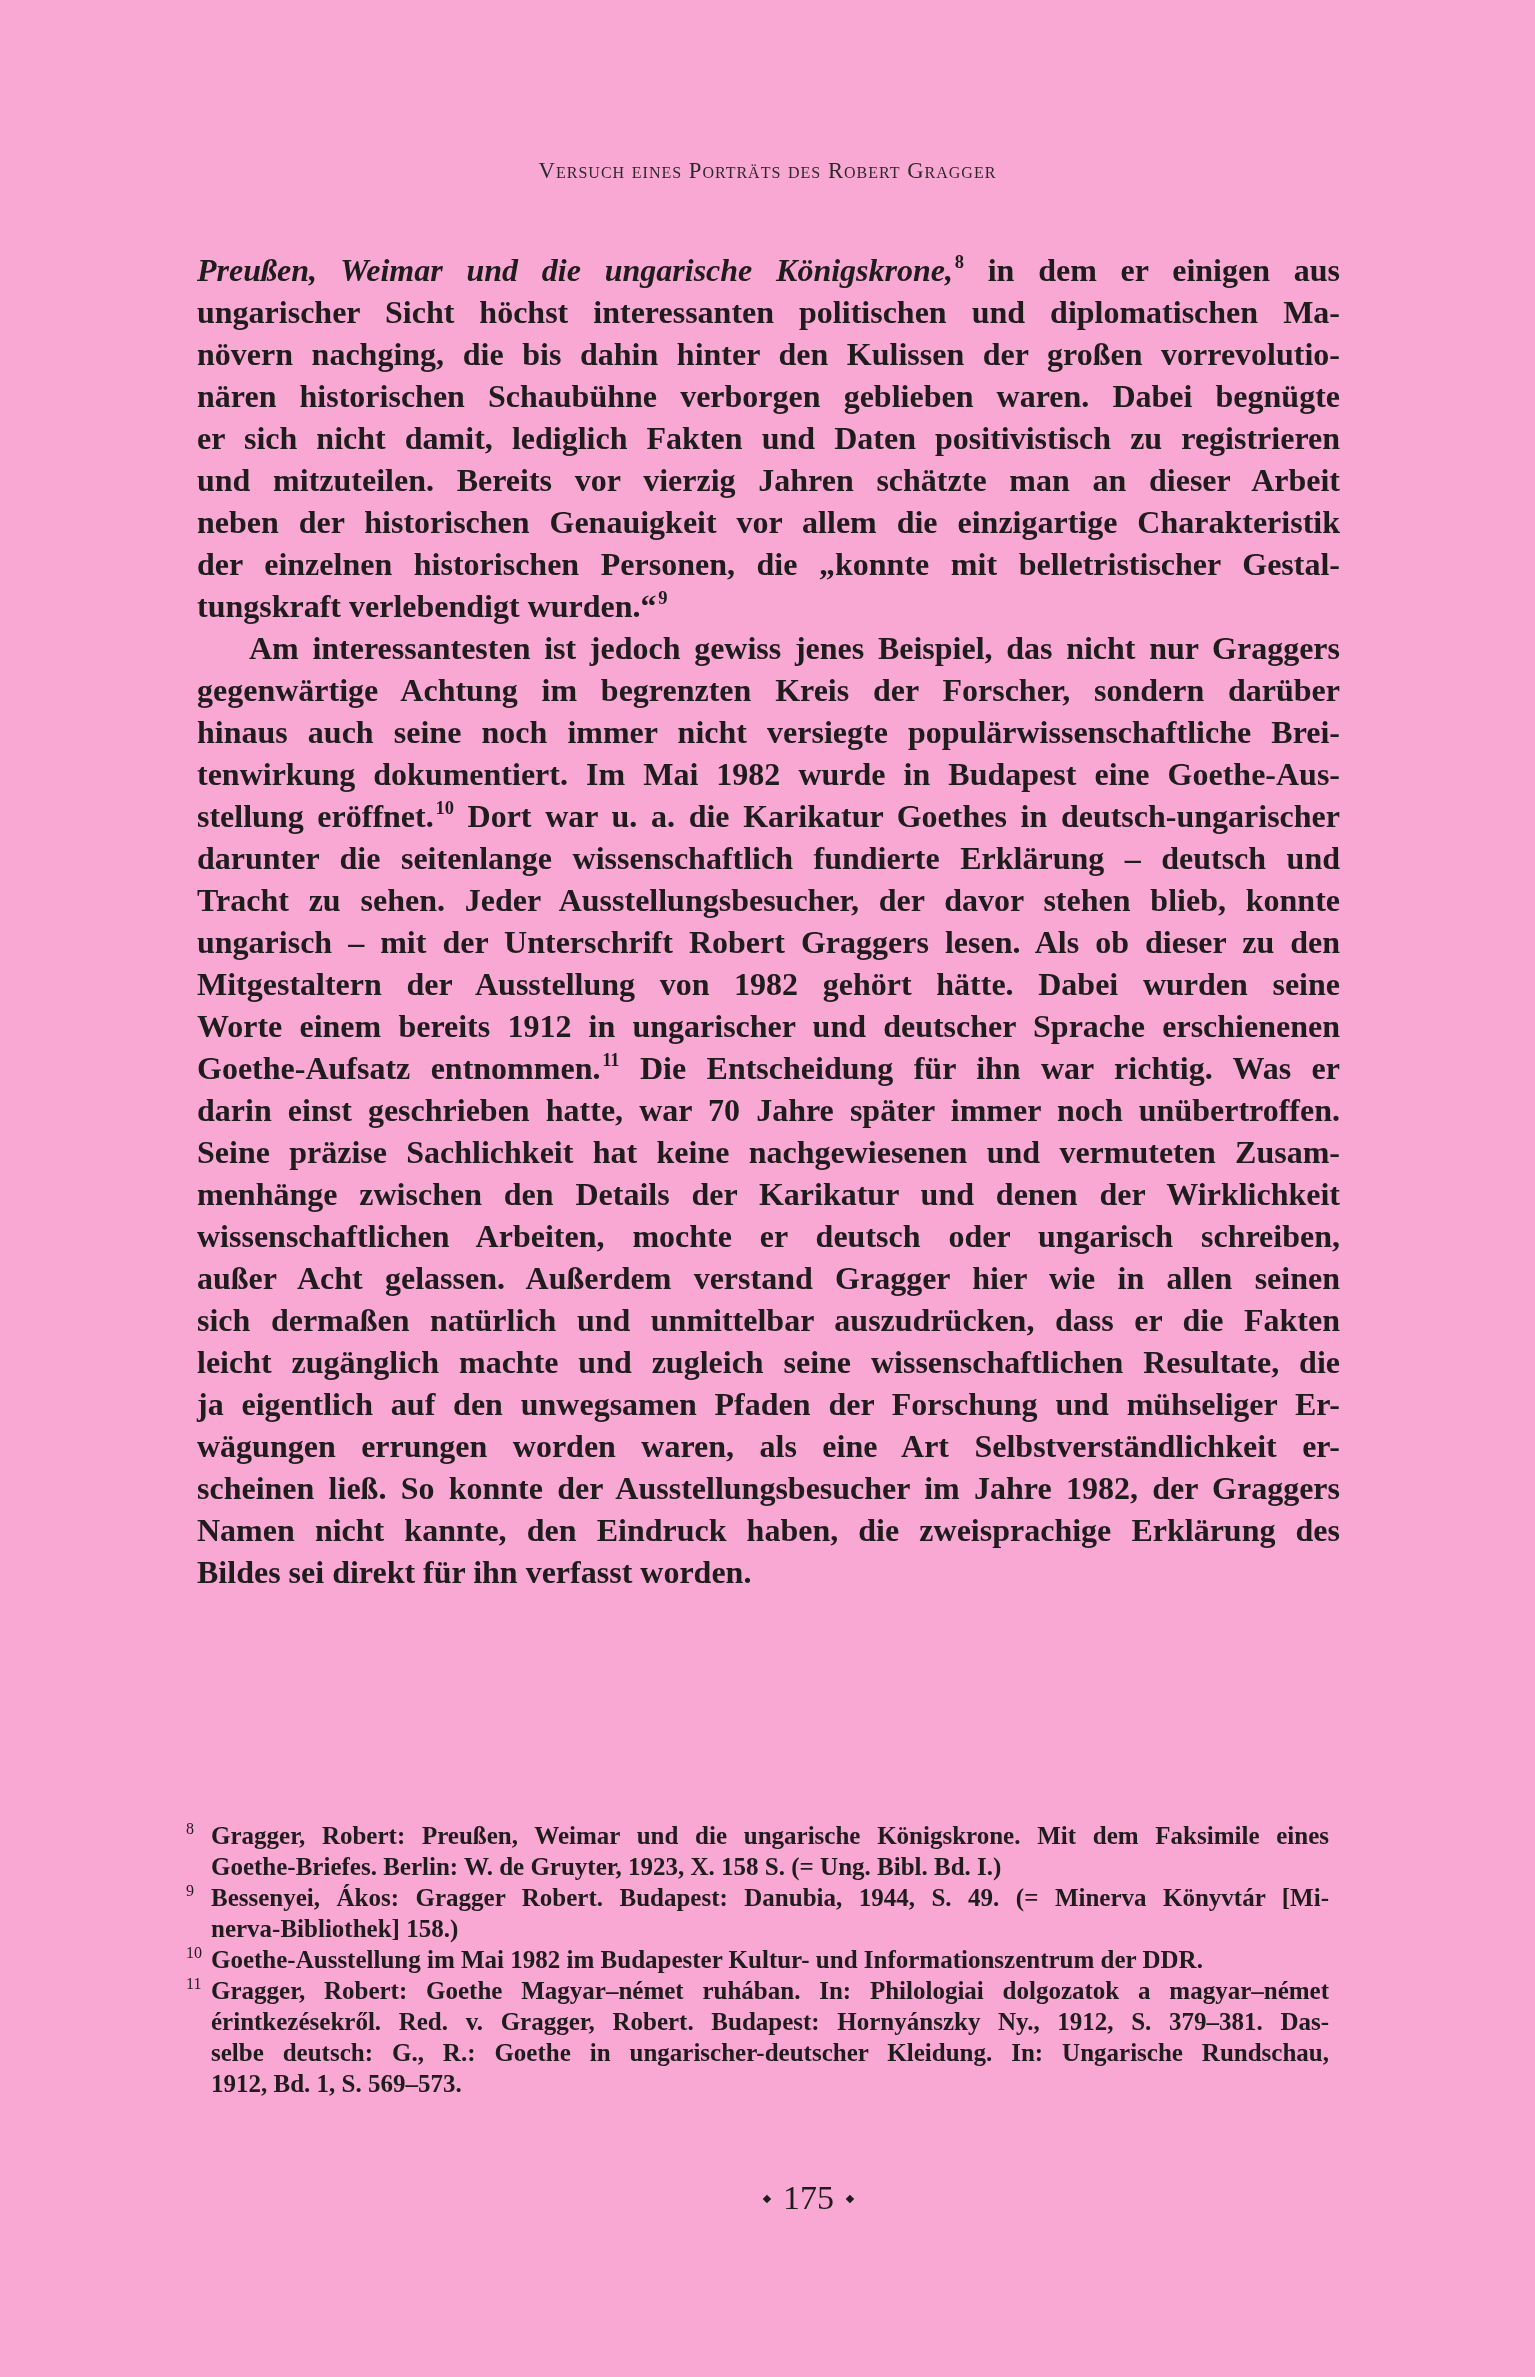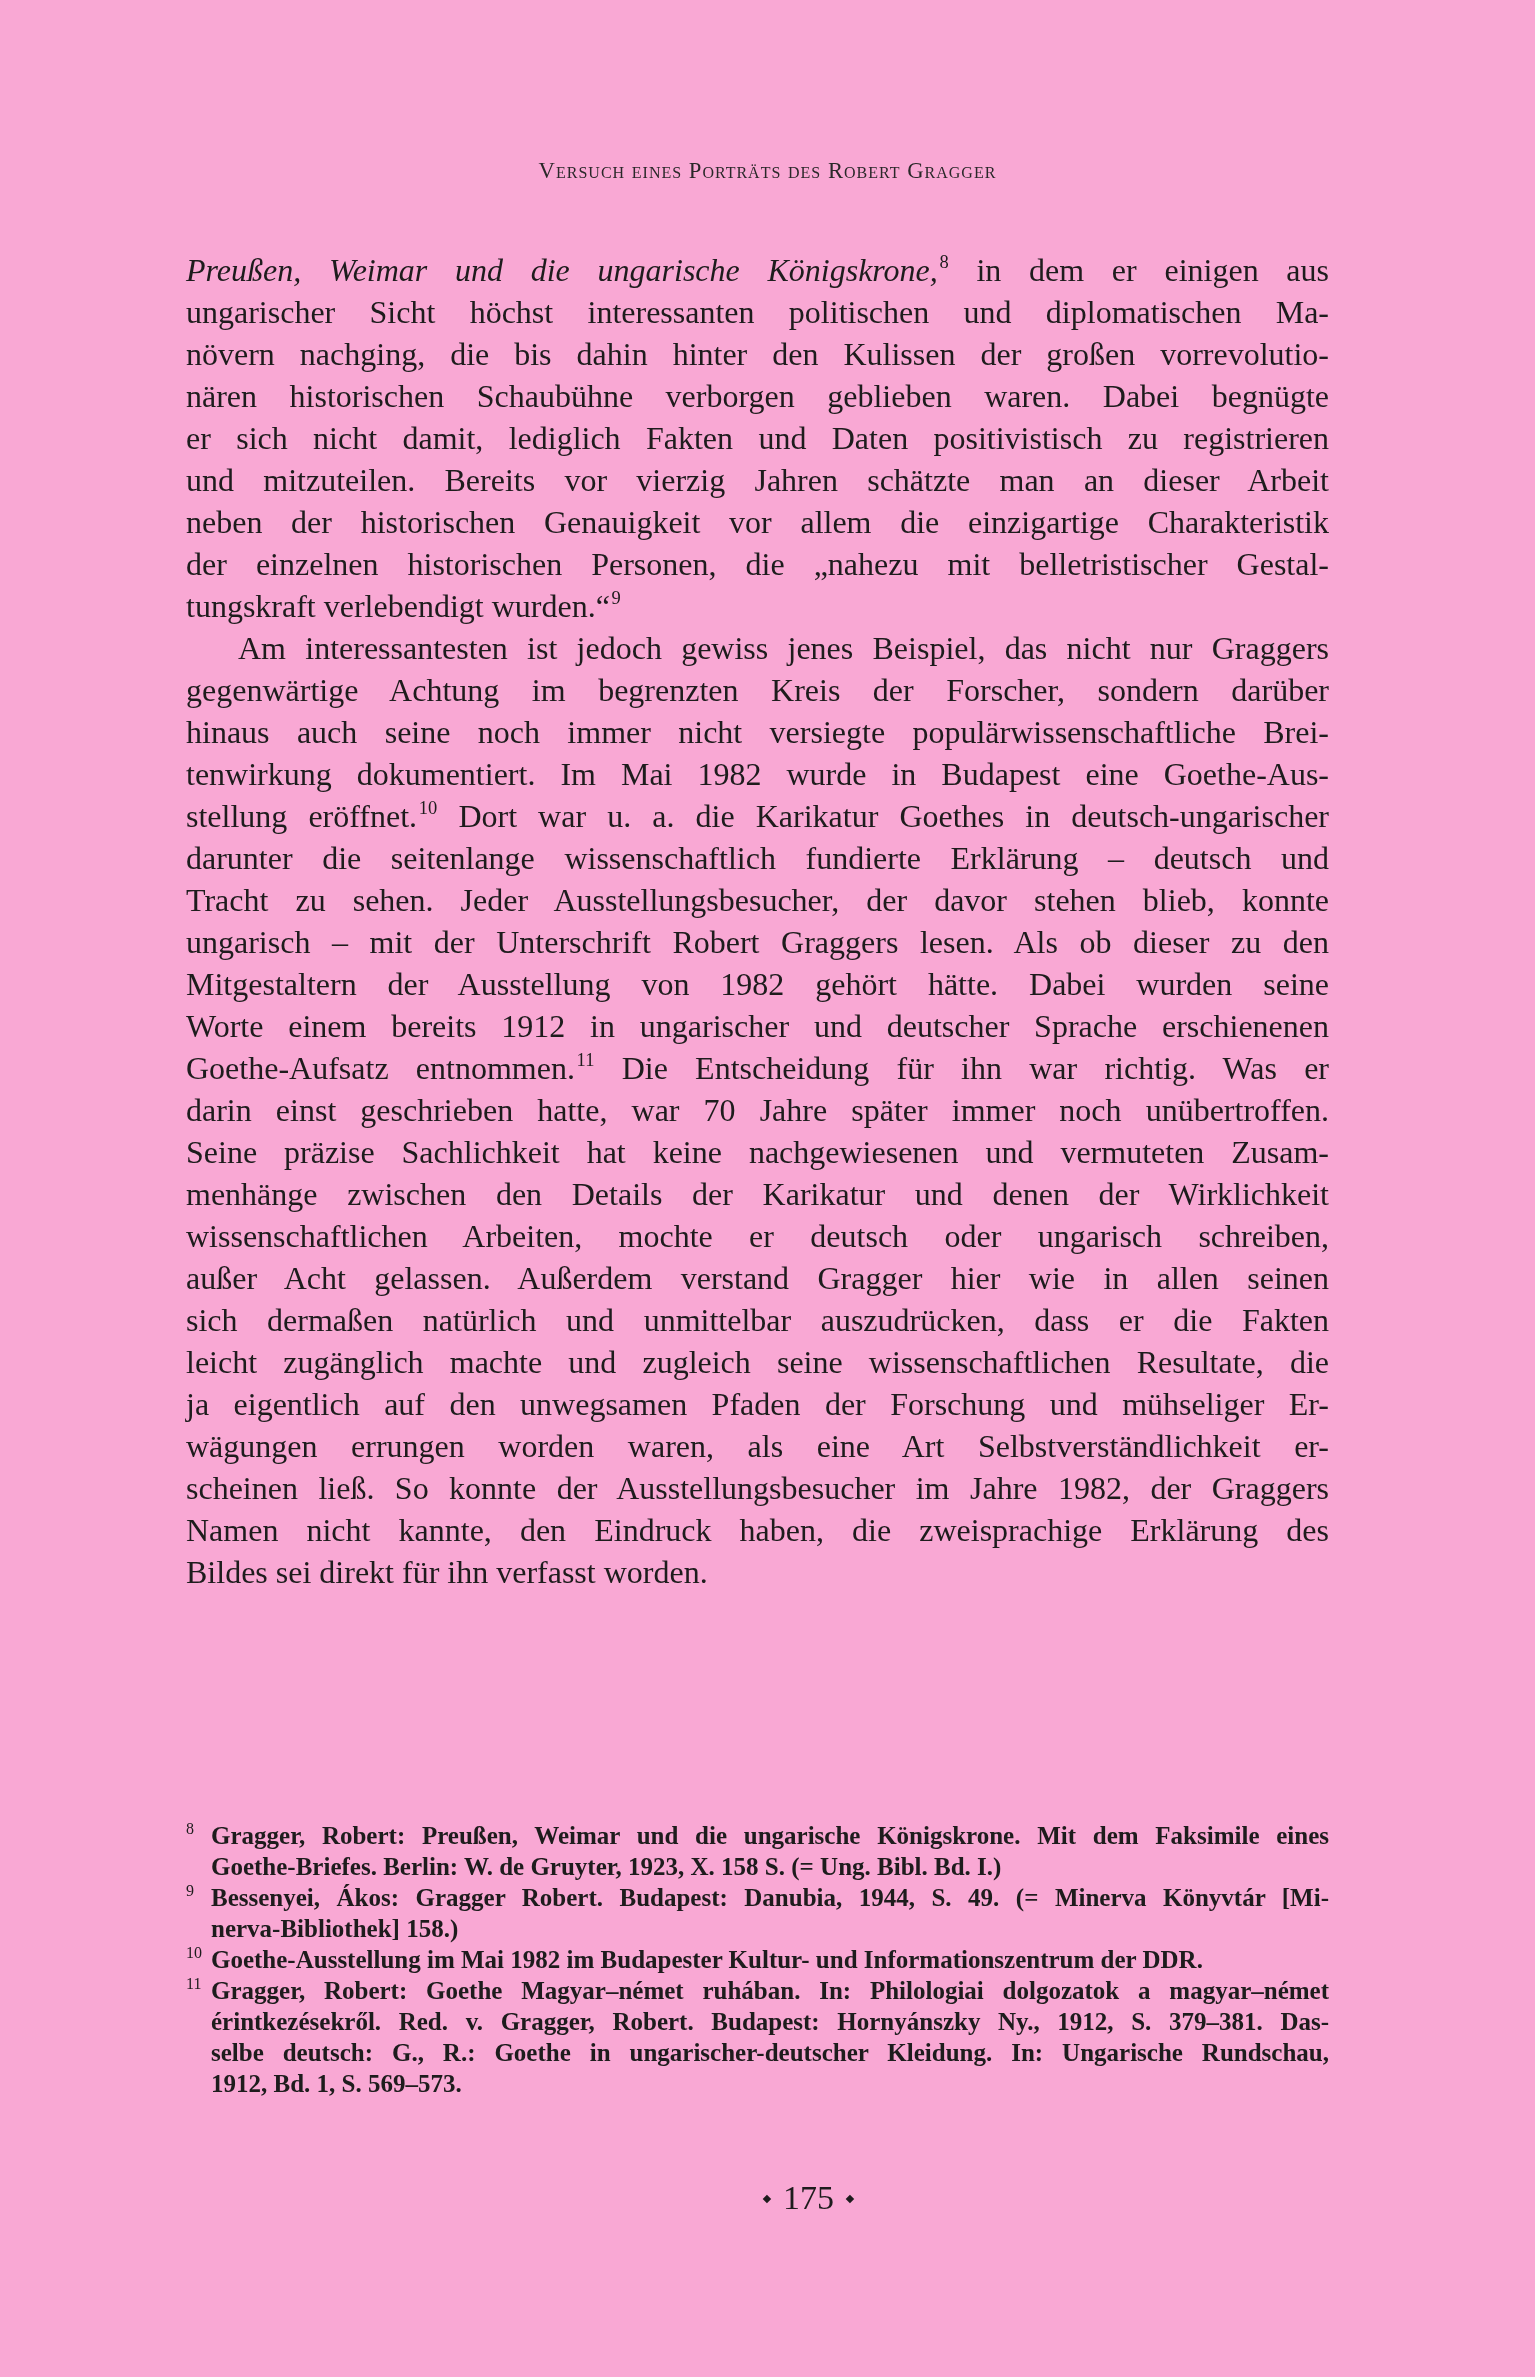--- a/index.html
+++ b/index.html
@@ -8,22 +8,22 @@
     position: absolute; left: 0; top: 0; width: 1535px; height: 2377px;
     background: #f9a8d4; color: #1e1c1d;
     font-family: "Liberation Serif", "DejaVu Serif", serif;
   }
   .running-head {
     position: absolute; left: 0; width: 1535px; top: 158px;
     text-align: center; font-size: 22.7px; letter-spacing: 1px;
     font-variant: small-caps; color: #2a2829;
   }
   .body-text {
-    position: absolute; left: 186px; width: 1143px; top: 249px;
-    font-size: 32px; line-height: 42px;
+    position: absolute; left: 197px; width: 1143px; top: 249px;
+    font-size: 32px; line-height: 42px; font-weight: bold;
   }
   .line {
     display: block; white-space: nowrap; text-align: justify;
     text-align-last: justify; height: 42px; overflow: visible;
   }
   .line.last { text-align-last: left; }
   .line.indent { padding-left: 52px; }
   .ital { font-style: italic; }
   sup.fn { font-size: 18.5px; vertical-align: 0; position: relative; top: -12.6px; margin-left: 1.7px; }
   .footnotes {
@@ -50,21 +50,21 @@
   <div class="body-text">
 
     <div>
       <span class="line"><span class="ital">Preußen, Weimar und die ungarische Königskrone,</span><sup class="fn">8</sup><span> in dem er einigen aus</span></span>
       <span class="line">ungarischer Sicht höchst interessanten politischen und diplomatischen Ma-</span>
       <span class="line">növern nachging, die bis dahin hinter den Kulissen der großen vorrevolutio-</span>
       <span class="line">nären historischen Schaubühne verborgen geblieben waren. Dabei begnügte</span>
       <span class="line">er sich nicht damit, lediglich Fakten und Daten positivistisch zu registrieren</span>
       <span class="line">und mitzuteilen. Bereits vor vierzig Jahren schätzte man an dieser Arbeit</span>
       <span class="line">neben der historischen Genauigkeit vor allem die einzigartige Charakteristik</span>
-      <span class="line">der einzelnen historischen Personen, die „nahezu mit belletristischer Gestal-</span>
+      <span class="line">der einzelnen historischen Personen, die „konnte mit belletristischer Gestal-</span>
       <span class="line last"><span>tungskraft verlebendigt wurden.“</span><sup class="fn">9</sup></span>
     </div>
 
     <div>
       <span class="line indent">Am interessantesten ist jedoch gewiss jenes Beispiel, das nicht nur Graggers</span>
       <span class="line">gegenwärtige Achtung im begrenzten Kreis der Forscher, sondern darüber</span>
       <span class="line">hinaus auch seine noch immer nicht versiegte populärwissenschaftliche Brei-</span>
       <span class="line">tenwirkung dokumentiert. Im Mai 1982 wurde in Budapest eine Goethe-Aus-</span>
       <span class="line"><span>stellung eröffnet.</span><sup class="fn">10</sup><span> Dort war u. a. die Karikatur Goethes in deutsch-ungarischer</span></span>
       <span class="line">darunter die seitenlange wissenschaftlich fundierte Erklärung – deutsch und</span>

